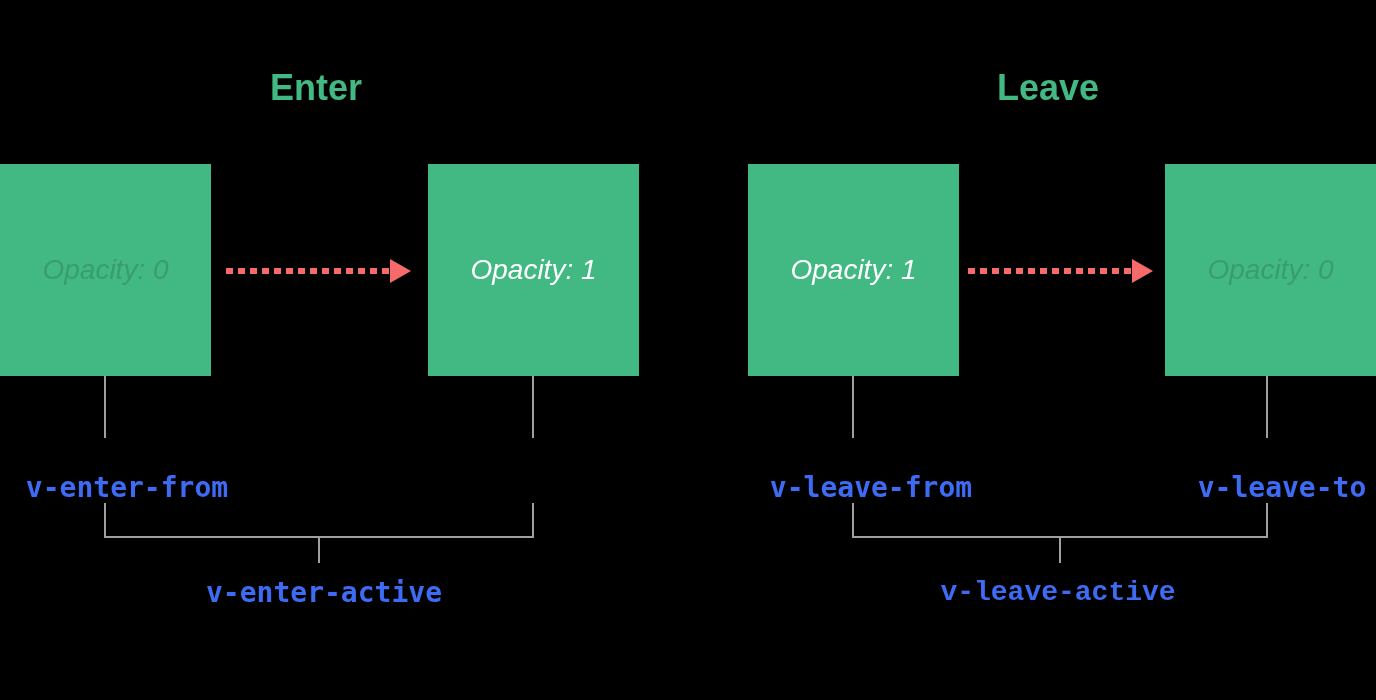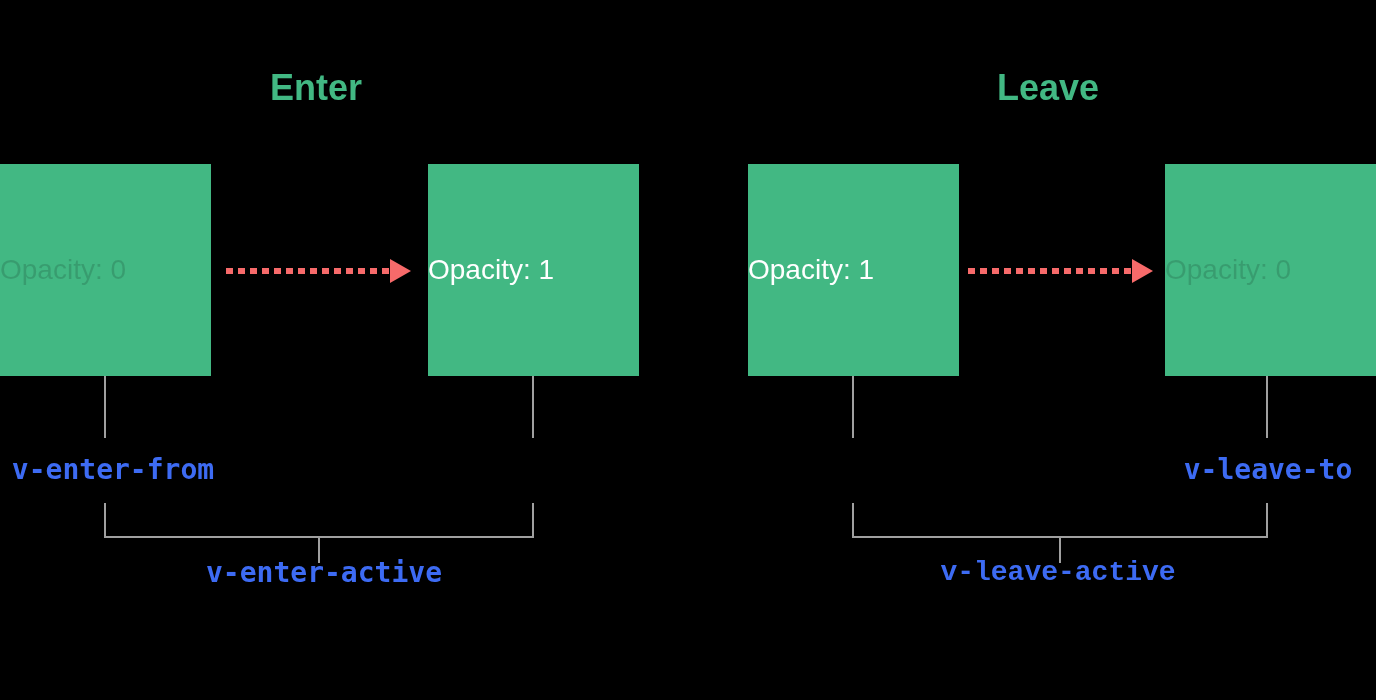--- a/index.html
+++ b/index.html
@@ -32,21 +32,22 @@
 
   
   .box {
     position: absolute;
     top: 164px;
     width: 211px;
     height: 212px;
     background: var(--green, #42b883);
     display: flex;
     align-items: center;
-    justify-content: flex-start;
+    justify-content: center;
+    font-style: italic;
   }
   .b1 { left: 0; }
   .b2 { left: 428px; }
   .b3 { left: 748px; }
   .b4 { left: 1165px; }
   .box-label {
     font-size: 28px;
     line-height: 30px;
     color: var(--box-text-white, #ffffff);
     white-space: nowrap;
@@ -103,26 +104,26 @@
   .class-label {
     position: absolute;
     transform: translateX(-50%);
     font-family: "DejaVu Sans Mono", monospace;
     font-size: 28px;
     line-height: 30px;
     font-weight: 700;
     color: var(--blue, #3d6bf3);
     white-space: nowrap;
   }
-  .row-fromto { top: 455px; }
+  .row-fromto { top: 473px; margin-left: 14px; }
   .l-efrom { left: 113px; }
   .l-eto   { left: 535px; }
   .l-lfrom { left: 857px; }
   .l-lto   { left: 1268px; text-align: right; }
-  .row-active { top: 558px; }
+  .row-active { top: 578px; }
   .l-eactive { left: 324px; }
   .l-lactive { left: 1058px; font-family: Liberation Mono, monospace; }
 </style>
 </head>
 <body>
 
 <div class="canvas">
 
   <div class="sec-title t-enter">Enter</div>
 
@@ -152,20 +153,21 @@
   </div>
   <div class="box b4">
     <span class="box-label faded">Opacity: 0</span>
   </div>
 
   <div class="arrow-line a-leave"></div>
   <div class="arrow-head h-leave"></div>
 
   <div class="vline v-top x-c3"></div>
   <div class="vline v-top x-c4"></div>
+  <div class="class-label row-fromto l-lfrom">v-leave-from</div>
   <div class="class-label row-fromto l-lto">v-leave-to</div>
   <div class="vline v-mid x-c3"></div>
   <div class="vline v-mid x-c4"></div>
   <div class="hline bracket br-leave"></div>
   <div class="vline stem st-leave"></div>
   <div class="class-label row-active l-lactive">v-leave-active</div>
 
 </div>
 
 </body></html>

